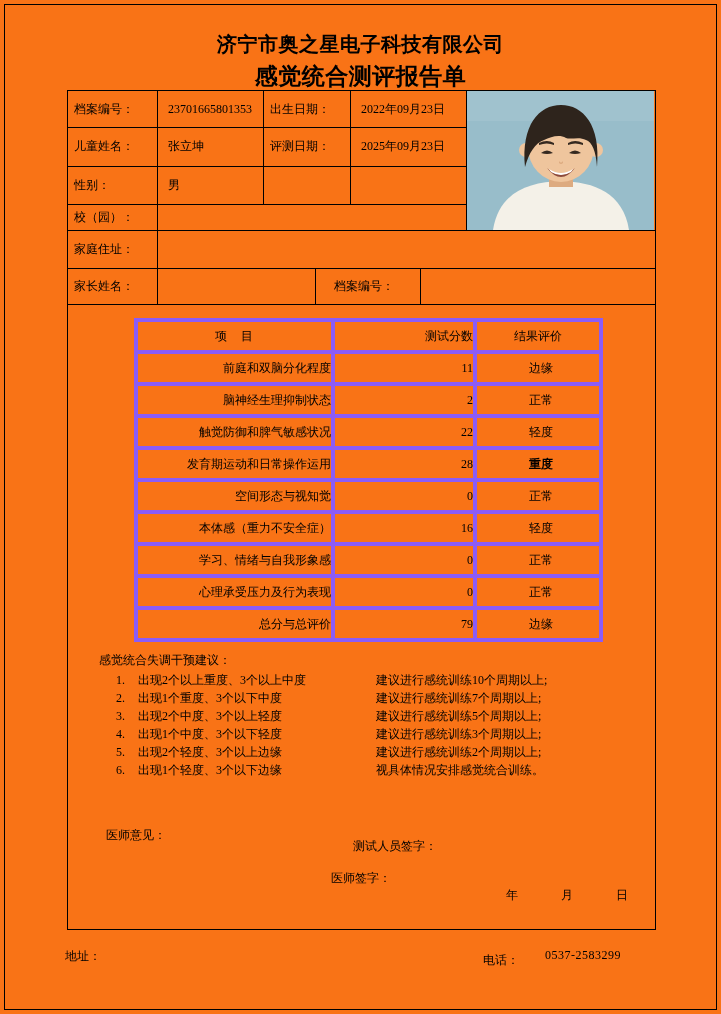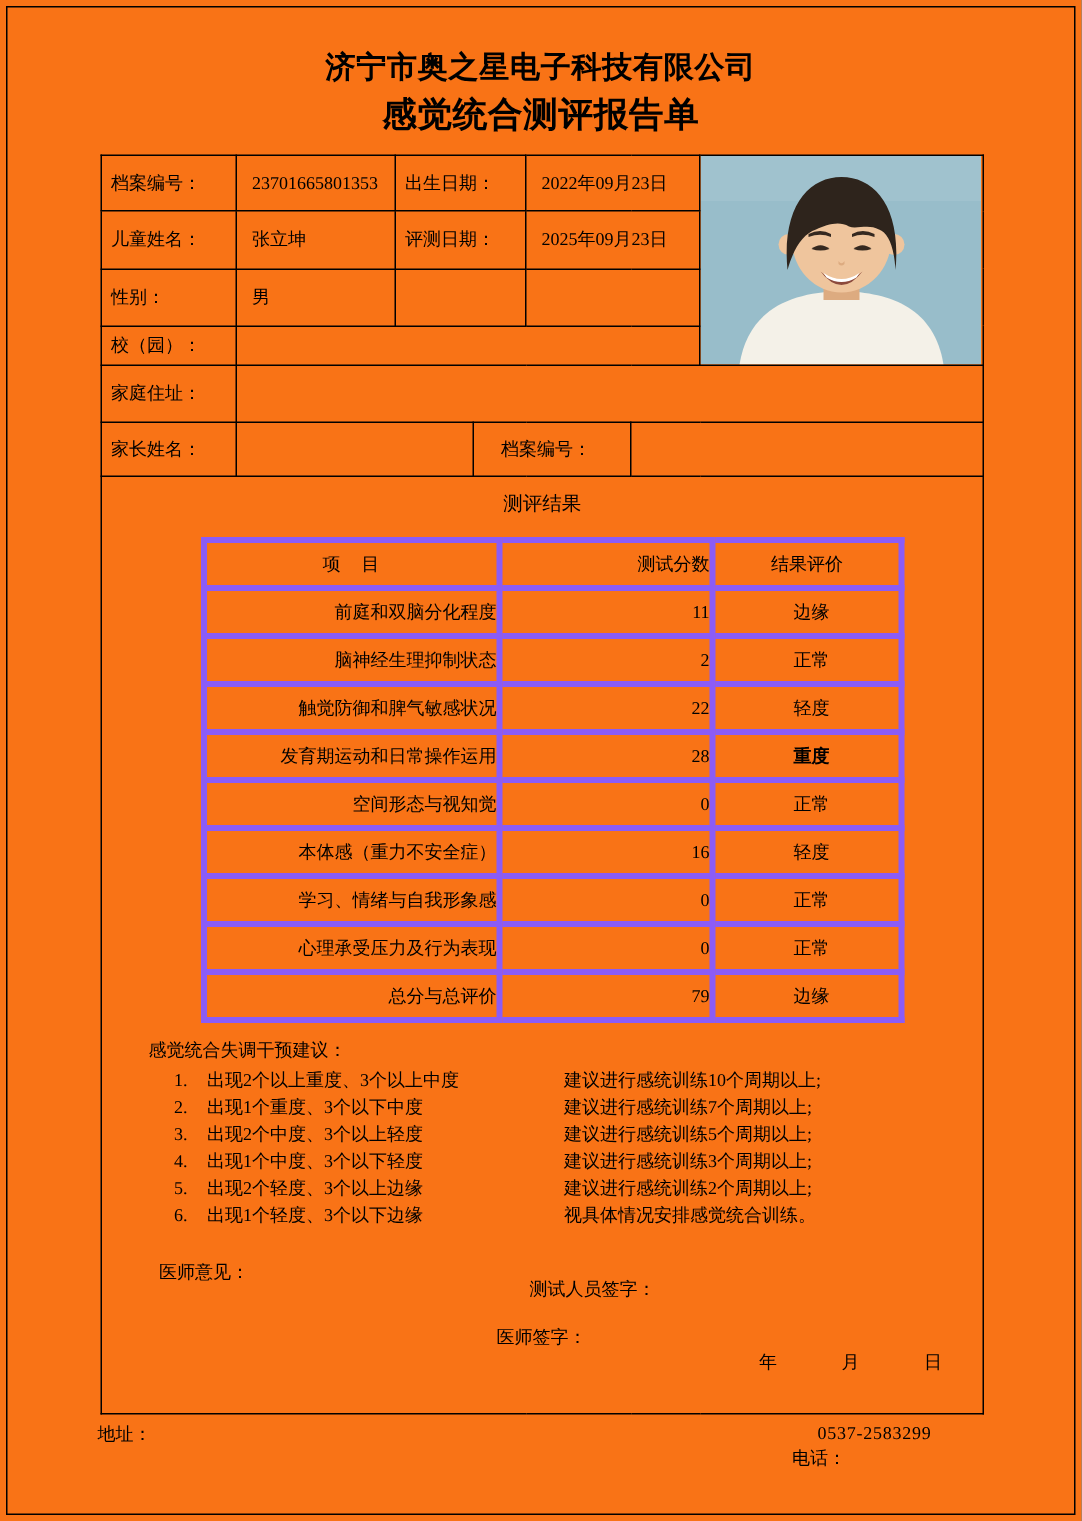--- a/index.html
+++ b/index.html
@@ -8,21 +8,21 @@
     position:relative; width:721px; height:1014px; background:#f97316;
     font-family:"Liberation Serif","DejaVu Serif",serif; color:#000;
     overflow:hidden; margin:0 auto;
   }
   .sheet-border { position:absolute; inset:4px; border:1px solid #000; pointer-events:none; }
   .title { position:absolute; top:31px; left:0; width:100%; text-align:center;
            font-size:20px; font-weight:bold; letter-spacing:0.5px; }
   .subtitle { position:absolute; top:61px; left:0; width:100%; text-align:center;
               font-size:23px; font-weight:bold; letter-spacing:0.5px; }
 
-  table.form { position:absolute; left:67px; top:103px; width:588px;
+  table.form { position:absolute; left:67px; top:90px; width:588px;
                border-collapse:collapse; table-layout:fixed; }
   table.form td { border:1px solid #000; font-size:12px; vertical-align:middle;
                   padding:0 0 0 6px; overflow:hidden; }
   table.form td.val { padding-left:10px; }
   table.form td.photo-cell { padding:0; }
 
   .photo-wrap { width:100%; height:139px; line-height:0; }
 
   .bigcell { position:relative; height:625px; vertical-align:top !important; padding:0 !important; }
   .section-title { text-align:center; font-size:13px; padding-top:9px; }
@@ -44,21 +44,21 @@
   .sg-adv  { }
 
   .abs { position:absolute; font-size:12px; }
   .opinion    { left:38px;  top:522px; }
   .tester-sig { left:285px; top:533px; }
   .doctor-sig { left:263px; top:565px; }
   .date-line  { left:438px; top:582px; width:122px; display:flex; justify-content:space-between; }
 
   .footer { position:absolute; left:0; top:948px; width:721px; font-size:12px; }
   .footer .addr  { position:absolute; left:65px;  top:0; }
-  .footer .tel-l { position:absolute; left:483px; top:16px;margin-left:45px; }
+  .footer .tel-l { position:absolute; left:483px; top:4px; }
   .footer .tel-v { position:absolute; left:545px; top:0; letter-spacing:0.5px; }
 </style>
 </head>
 <body>
 
 <div class="page">
   <div class="sheet-border"></div>
 
   <div class="title">济宁市奥之星电子科技有限公司</div>
   <div class="subtitle">感觉统合测评报告单</div>
@@ -133,21 +133,20 @@
       <td colspan="6" class="val"></td>
     </tr>
     <tr style="height:36px">
       <td>家长姓名：</td>
       <td colspan="2" class="val"></td>
       <td colspan="2" style="padding-left:18px">档案编号：</td>
       <td colspan="2" class="val"></td>
     </tr>
     <tr>
       <td colspan="7" class="bigcell">
-        <div class="section-title">测评结果</div>
 
         <table class="results">
           <tbody>
                 <tr>
             <th class="c-item">项　目</th>
             <th class="c-score">测试分数</th>
             <th class="c-rate">结果评价</th>
           </tr>
           <tr>
             <td class="c-item">前庭和双脑分化程度</td>

